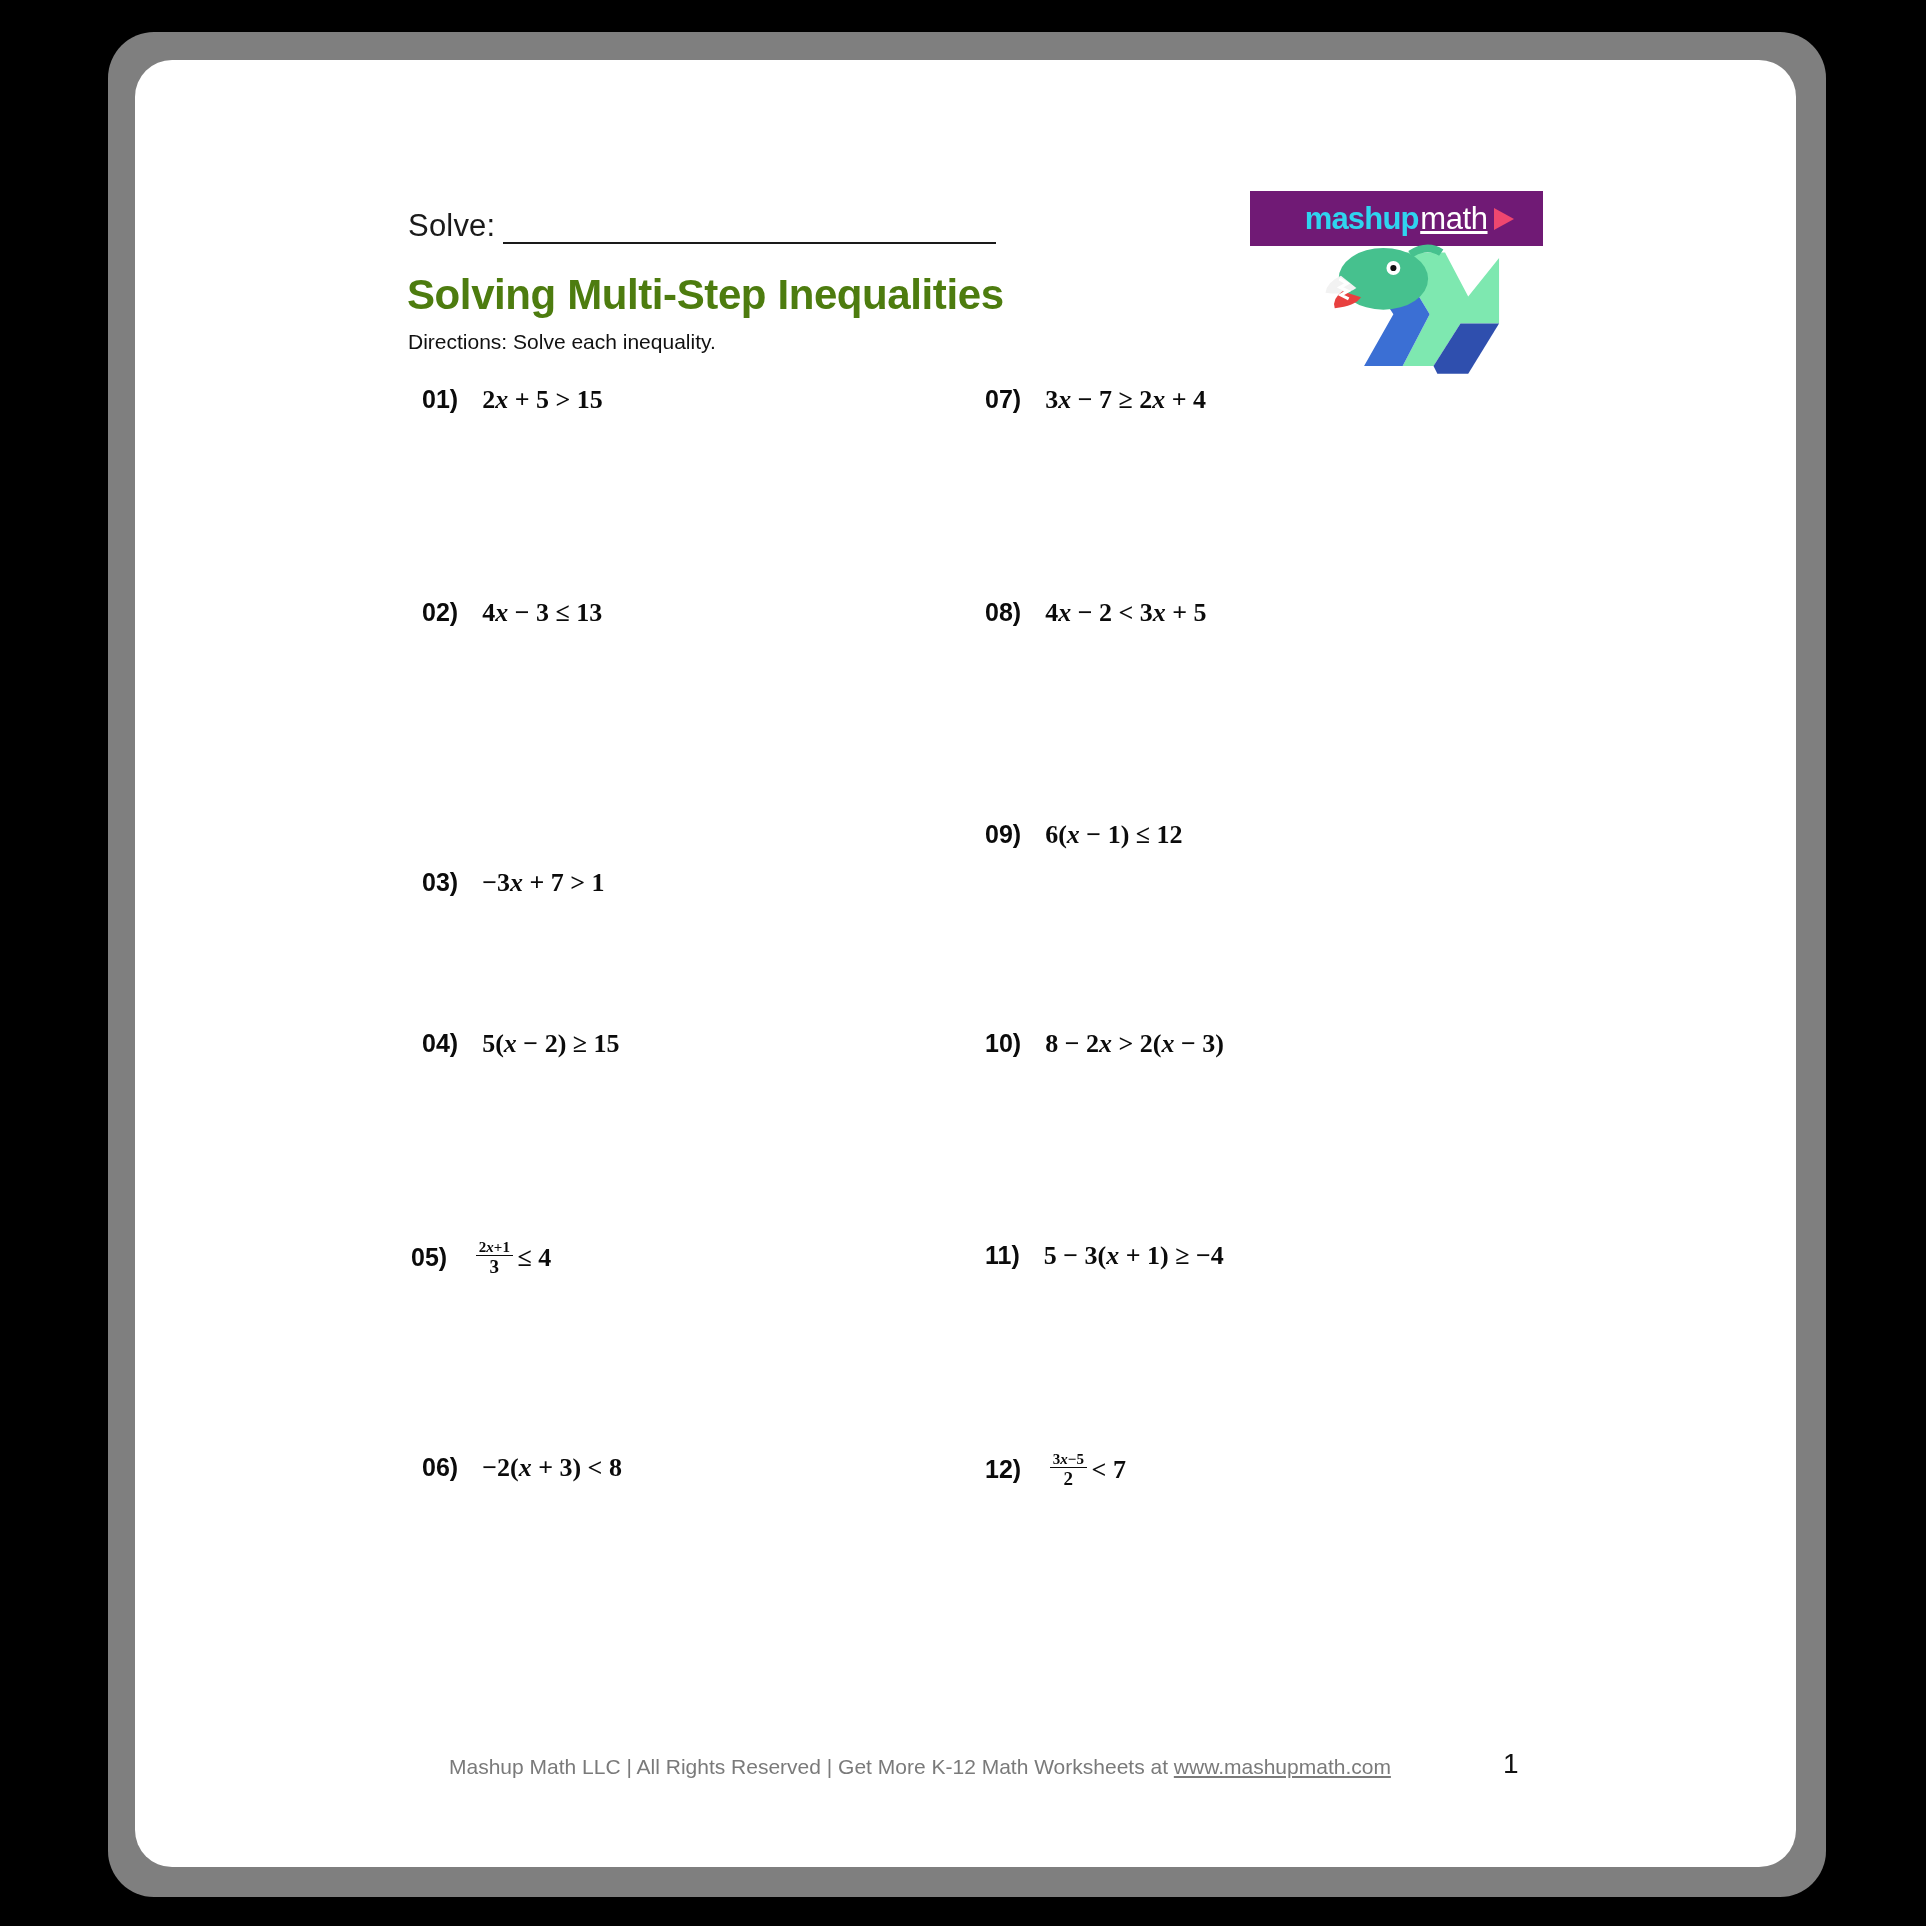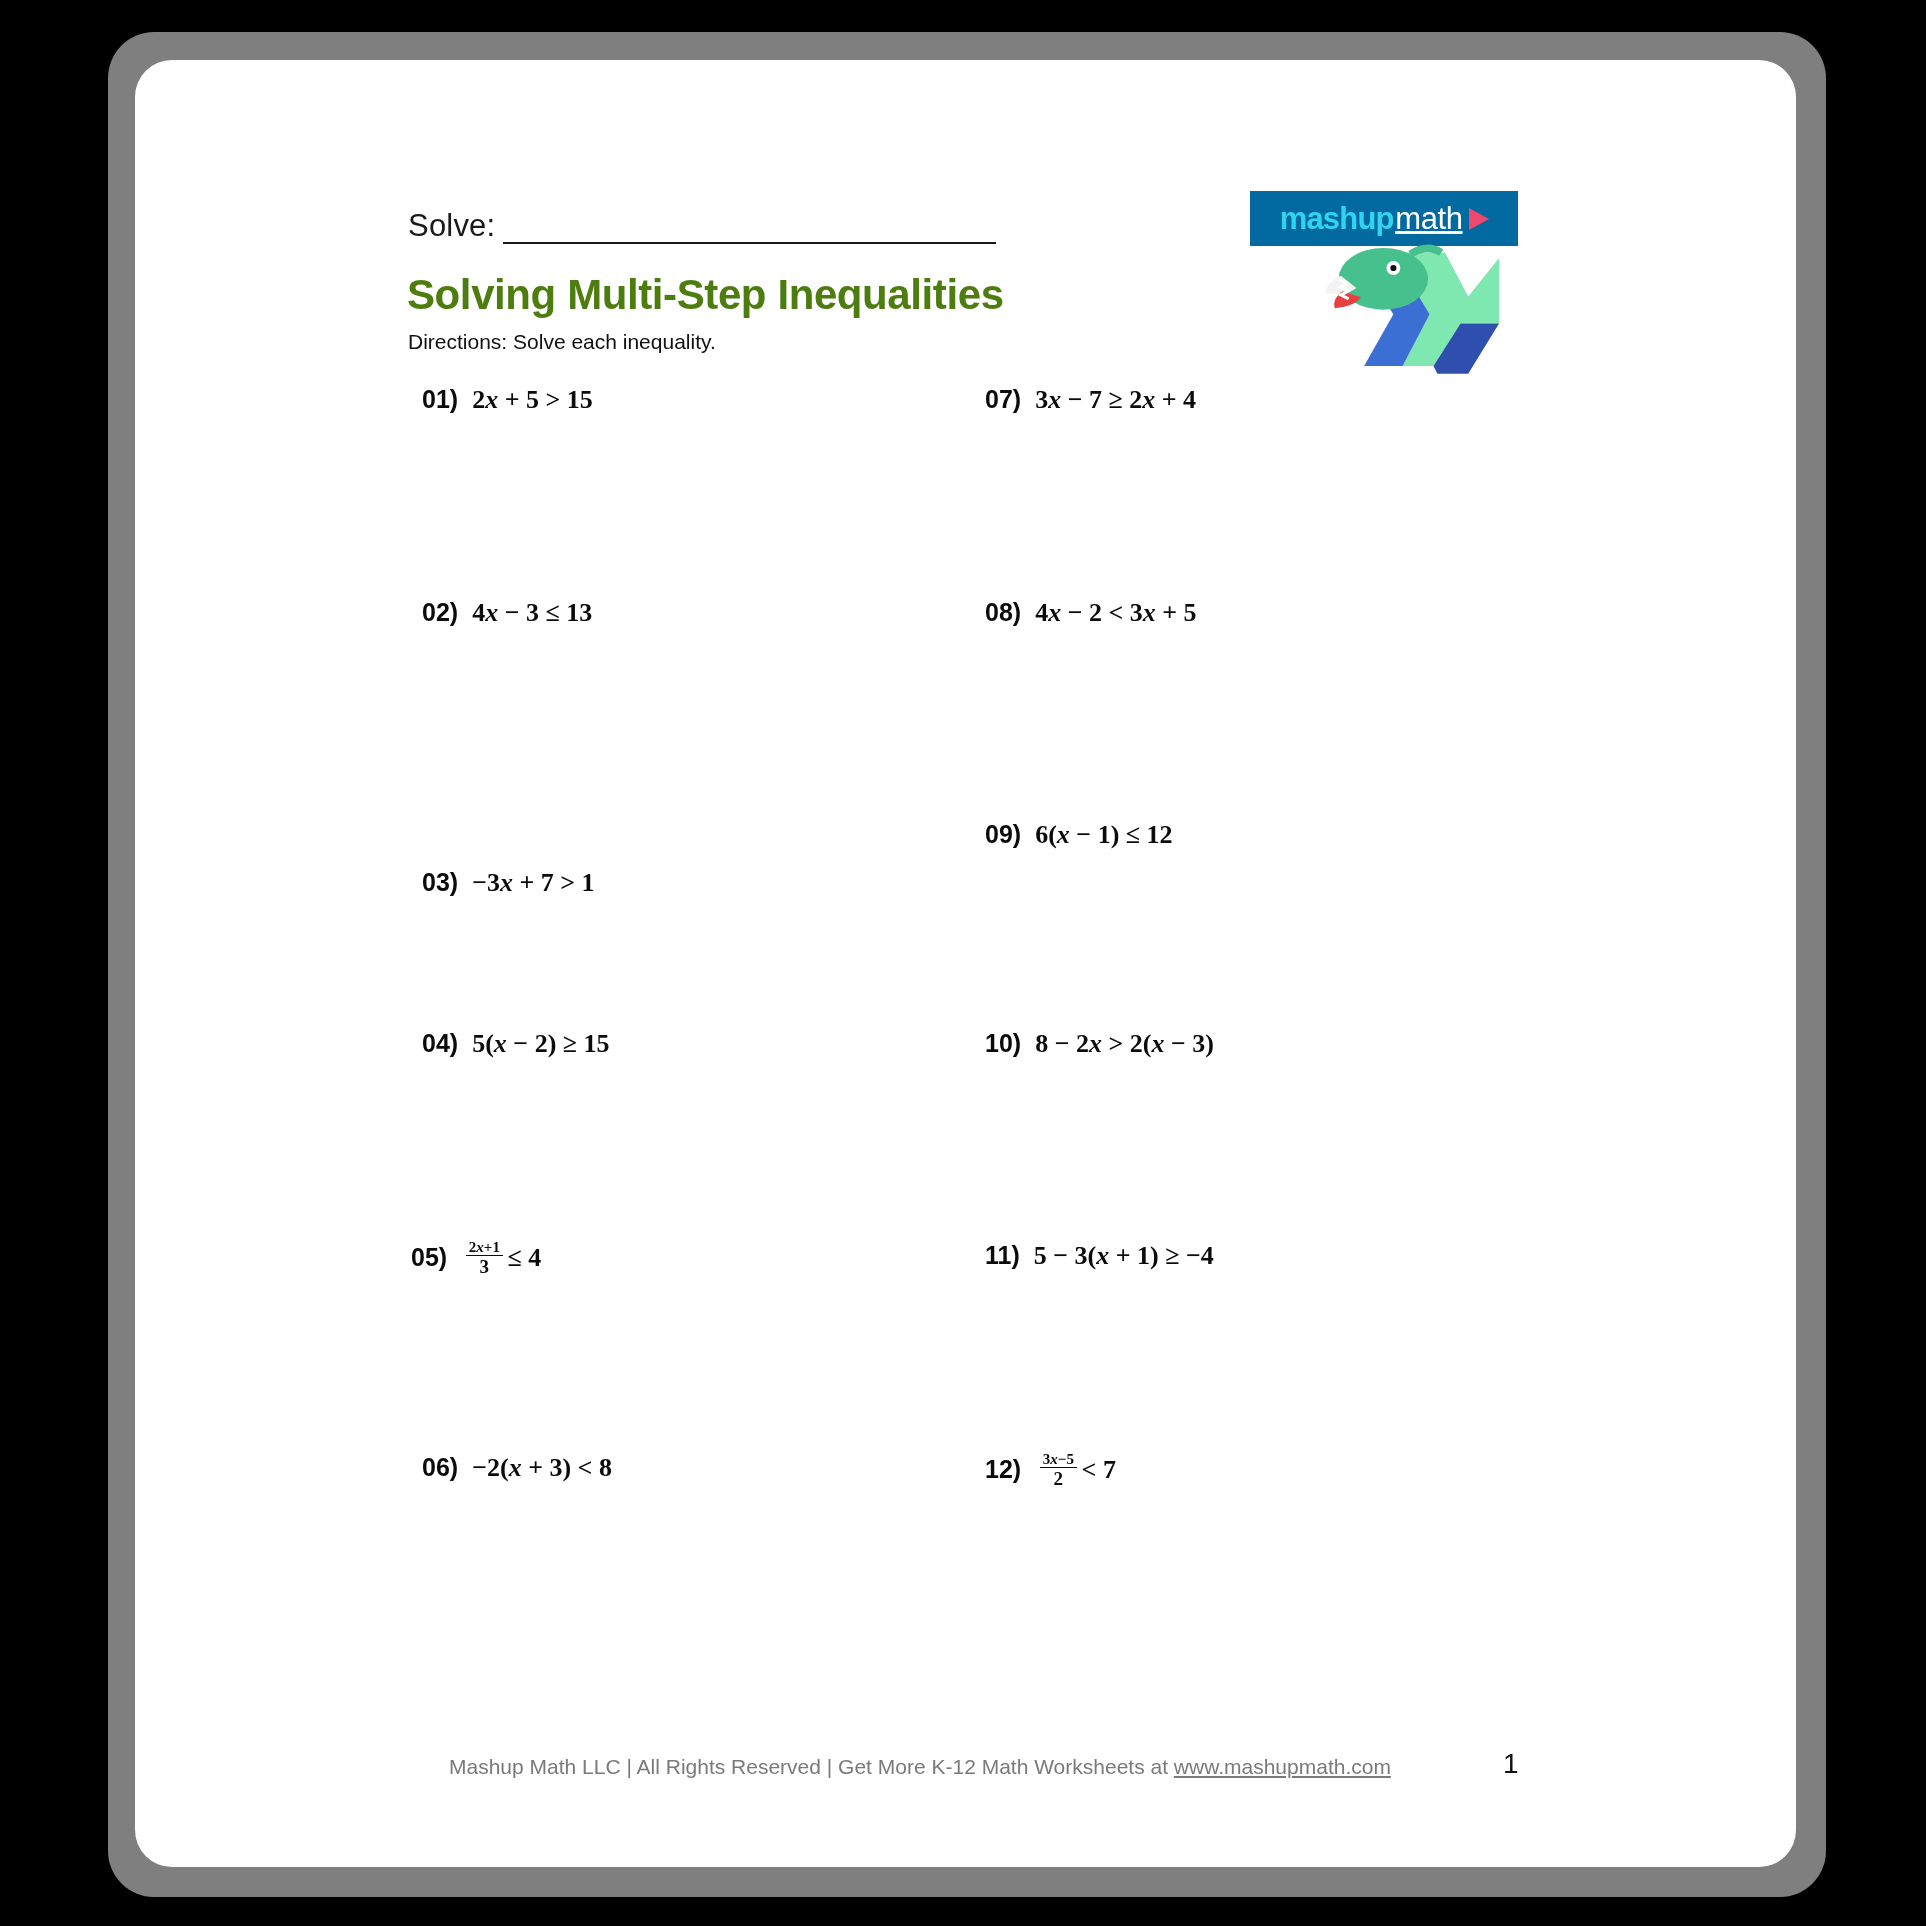--- a/index.html
+++ b/index.html
@@ -87,24 +87,25 @@
     top: 191px;
     width: 277px;
     height: 208px;
   }
   .logo-bar {
     position: absolute;
     left: 9.2px;
     top: 0;
     width: 268px;
     height: 55px;
-    background: #0369a1;
+    background: #701a75;
     display: flex;
     align-items: center;
     justify-content: center;
+    padding-left: 25px;
   }
   .logo-mashup {
     color: #2fd4ef;
     font-size: 31px;
     font-weight: bold;
     letter-spacing: -0.8px;
   }
   .logo-math {
     color: #ffffff;
     font-size: 31px;
@@ -144,21 +145,21 @@
   .pnum {
     font-weight: bold;
     font-size: 25px;
     font-family: "Liberation Sans", sans-serif;
   }
   .pexp {
     font-family: "Liberation Serif", serif;
     font-weight: bold;
     font-size: 26px;
     font-style: normal;
-    margin-left: 14px;
+    margin-left: 24px;
   }
   .pexp i {
     font-style: italic;
   }
   .frac {
     display: inline-block;
     vertical-align: middle;
     text-align: center;
     margin: 0 4.6px;
     position: relative;

